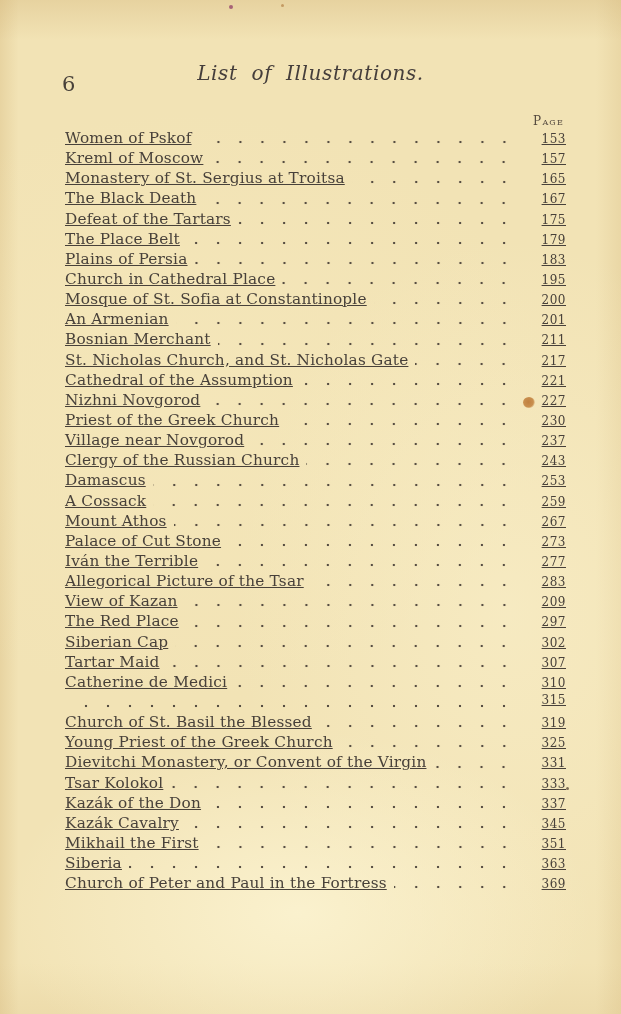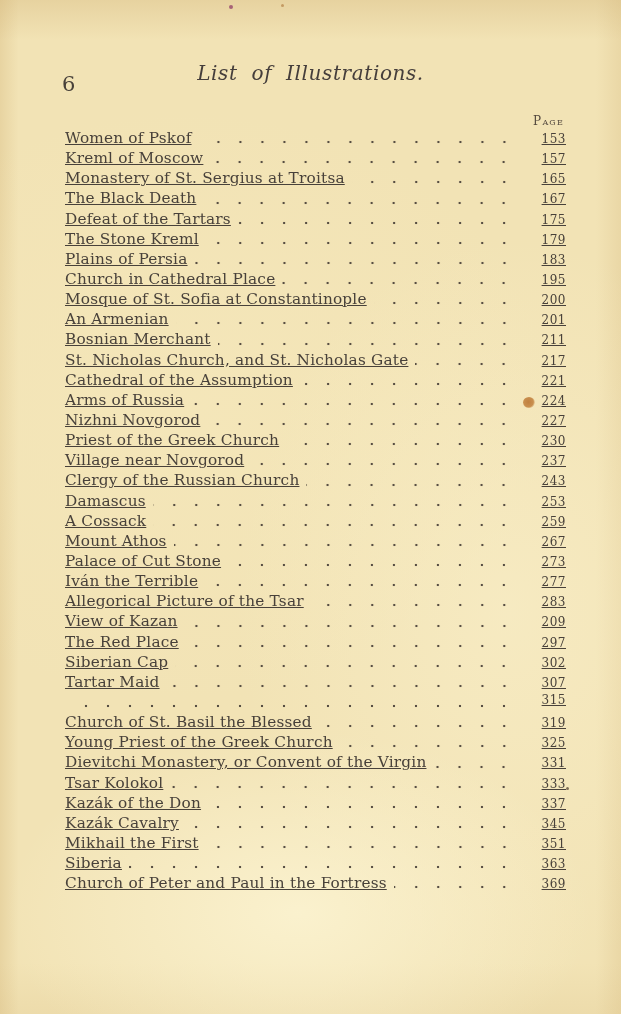--- a/index.html
+++ b/index.html
@@ -136,21 +136,21 @@
         <span class="title">The Black Death</span>
         <span class="leader"></span>
         <span class="pageno">167</span>
       </div>
       <div class="row">
         <span class="title">Defeat of the Tartars</span>
         <span class="leader"></span>
         <span class="pageno">175</span>
       </div>
       <div class="row">
-        <span class="title">The Stone Kreml</span>
+        <span class="title">The Place Belt</span>
         <span class="leader"></span>
         <span class="pageno">179</span>
       </div>
       <div class="row">
         <span class="title">Plains of Persia</span>
         <span class="leader"></span>
         <span class="pageno">183</span>
       </div>
       <div class="row">
         <span class="title">Church in Cathedral Place</span>
@@ -176,25 +176,20 @@
         <span class="title">St. Nicholas Church, and St. Nicholas Gate</span>
         <span class="leader"></span>
         <span class="pageno">217</span>
       </div>
       <div class="row">
         <span class="title">Cathedral of the Assumption</span>
         <span class="leader"></span>
         <span class="pageno">221</span>
       </div>
       <div class="row">
-        <span class="title">Arms of Russia</span>
-        <span class="leader"></span>
-        <span class="pageno">224</span>
-      </div>
-      <div class="row">
         <span class="title">Nizhni Novgorod</span>
         <span class="leader"></span>
         <span class="pageno">227</span>
       </div>
       <div class="row">
         <span class="title">Priest of the Greek Church</span>
         <span class="leader"></span>
         <span class="pageno">230</span>
       </div>
       <div class="row">
@@ -249,20 +244,25 @@
       </div>
       <div class="row">
         <span class="title">Siberian Cap</span>
         <span class="leader"></span>
         <span class="pageno">302</span>
       </div>
       <div class="row">
         <span class="title">Tartar Maid</span>
         <span class="leader"></span>
         <span class="pageno">307</span>
+      </div>
+      <div class="row">
+        <span class="title">Catherine de Medici</span>
+        <span class="leader"></span>
+        <span class="pageno">310</span>
       </div>
       <div class="row">
         <span class="leader"></span>
         <span class="pageno">315</span>
       </div>
       <div class="row">
         <span class="title">Church of St. Basil the Blessed</span>
         <span class="leader"></span>
         <span class="pageno">319</span>
       </div>

